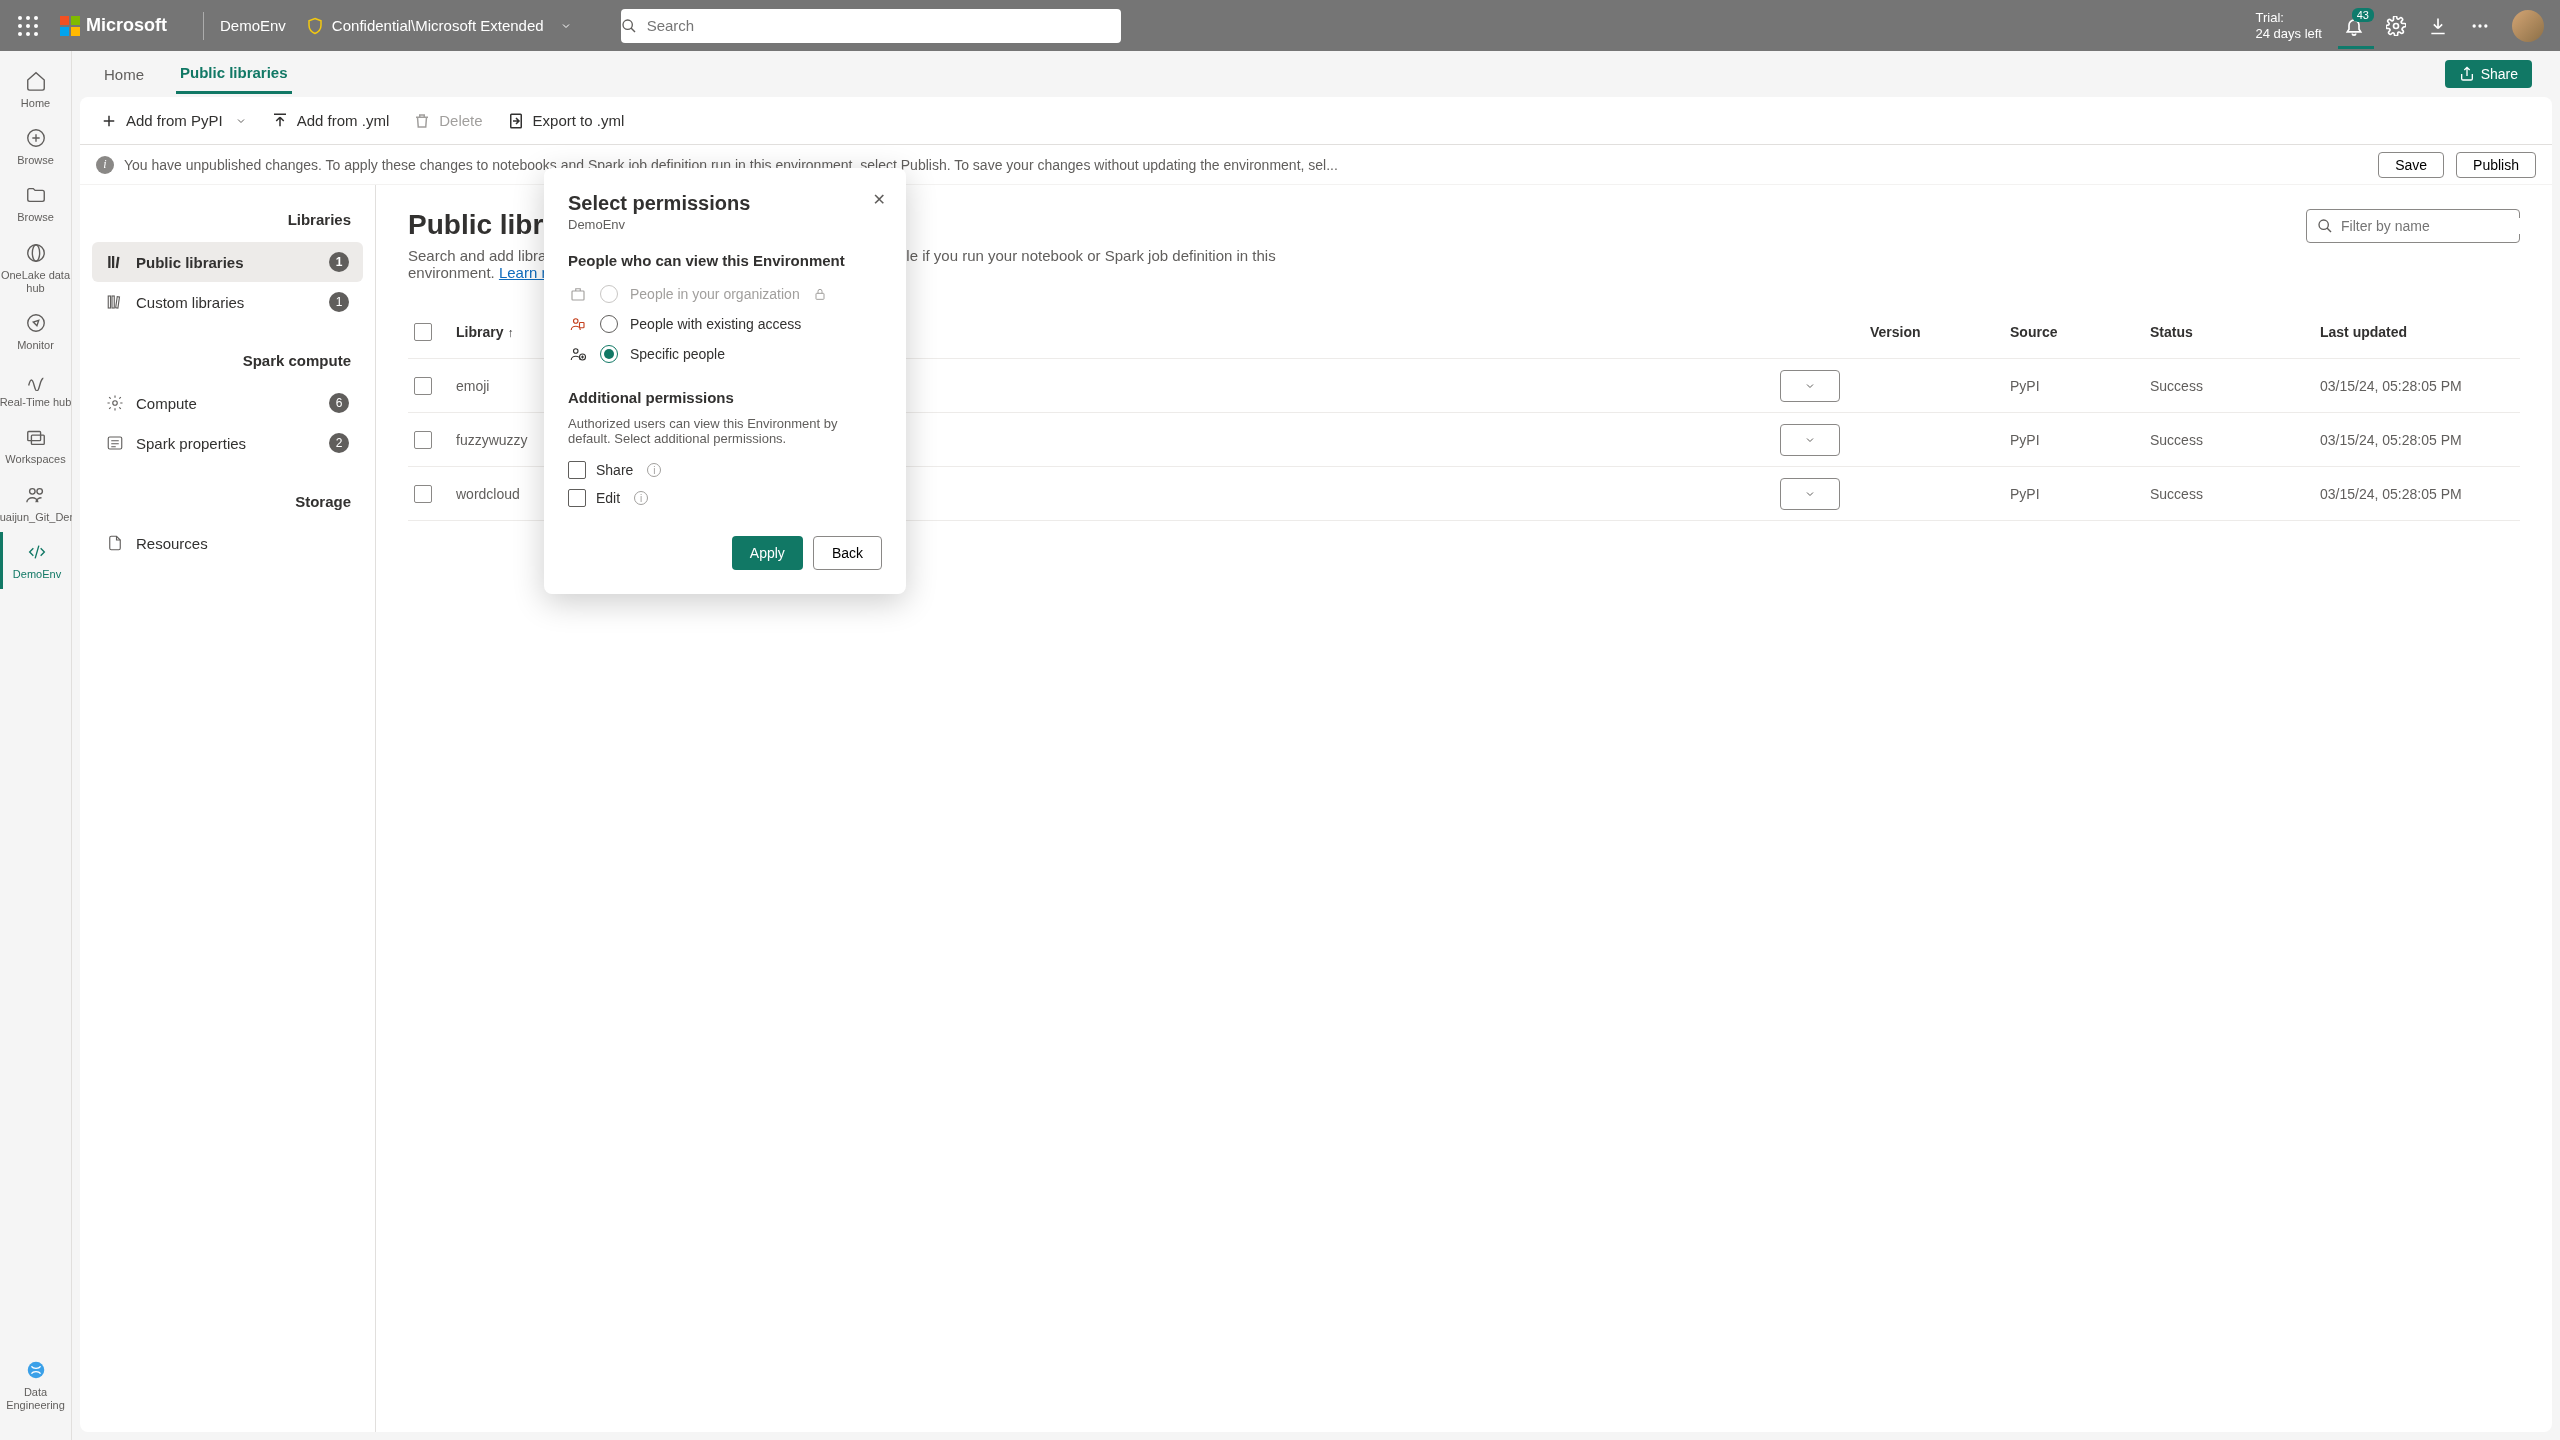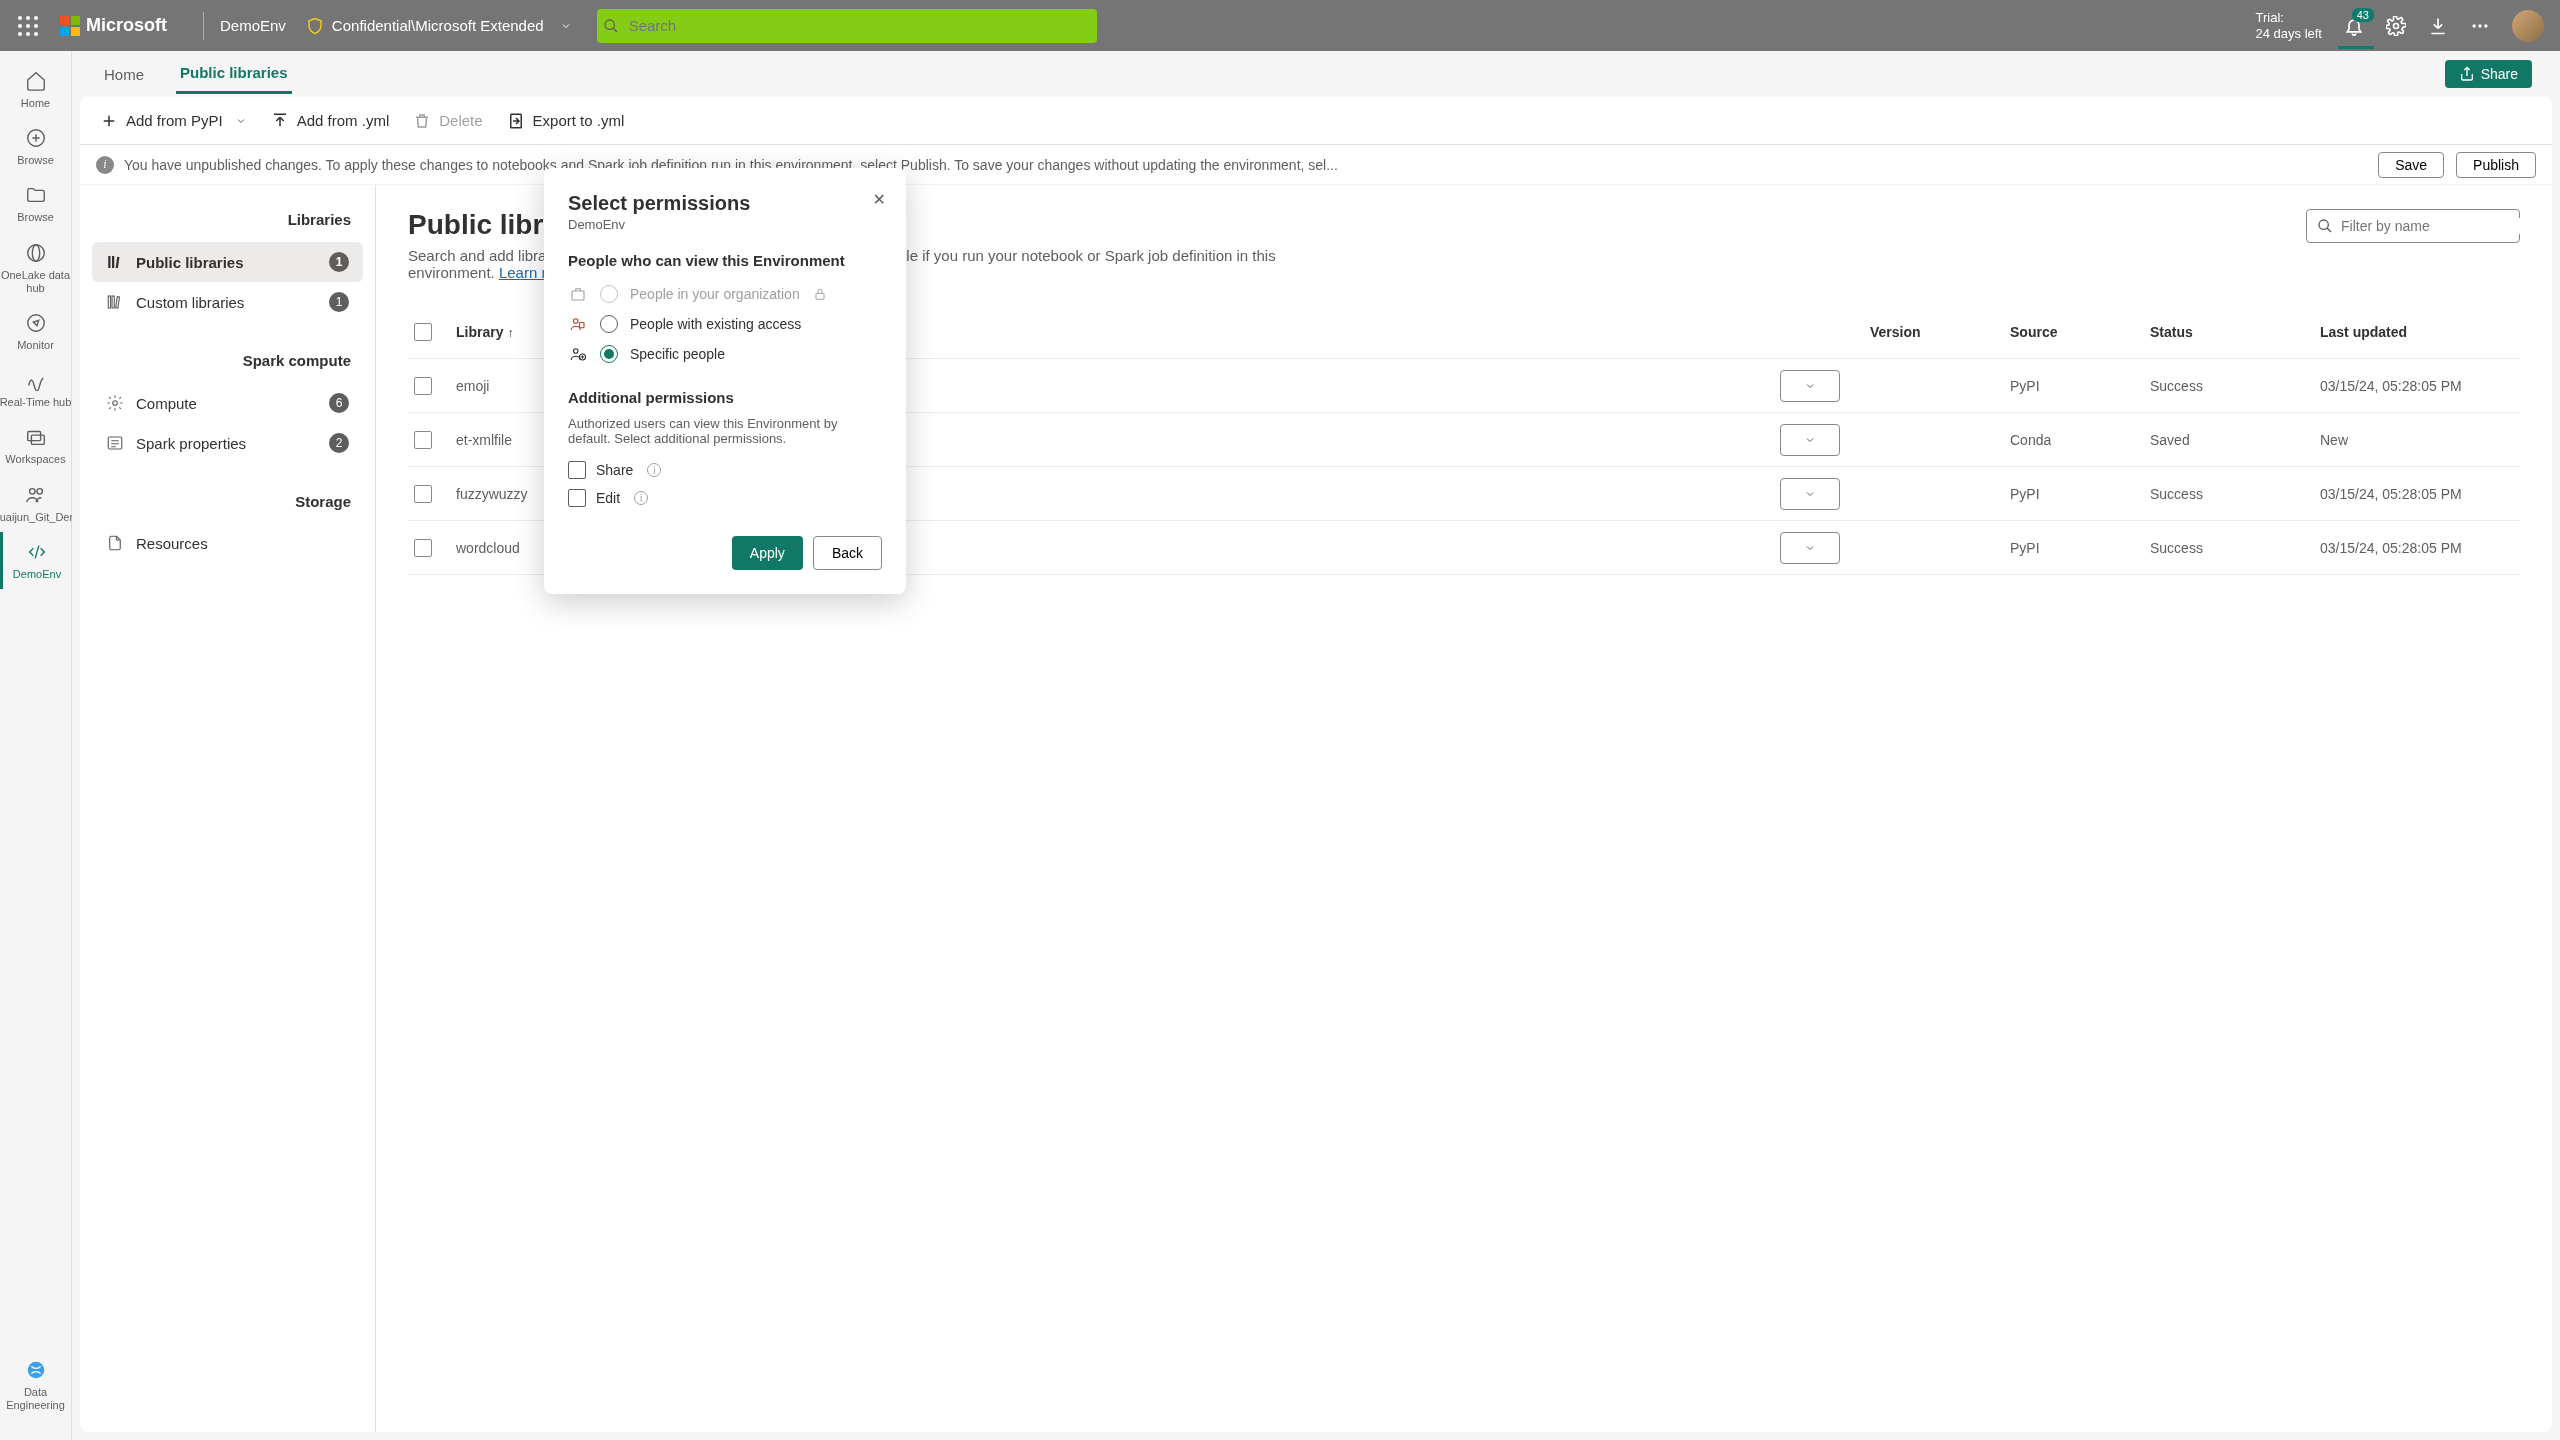--- a/index.html
+++ b/index.html
@@ -9,21 +9,21 @@
 .topbar { height: 51px; background: #757575; display: flex; align-items: center; padding: 0 16px; color: #fff; }
 .waffle { width: 24px; height: 24px; margin-right: 20px; cursor: pointer; }
 .ms-logo { display: flex; align-items: center; gap: 6px; margin-right: 20px; }
 .ms-logo-squares { width: 20px; height: 20px; display: grid; grid-template: 1fr 1fr / 1fr 1fr; gap: 2px; }
 .ms-logo-squares span:nth-child(1){background:#f25022}.ms-logo-squares span:nth-child(2){background:#7fba00}.ms-logo-squares span:nth-child(3){background:#00a4ef}.ms-logo-squares span:nth-child(4){background:#ffb900}
 .ms-logo-text { font-size: 18px; font-weight: 600; }
 .divider-v { width: 1px; height: 28px; background: rgba(255,255,255,.4); margin: 0 16px; }
 .env-name { font-size: 15px; margin-right: 20px; }
 .shield-badge { display: flex; align-items: center; gap: 8px; font-size: 15px; }
 .chevron-down { margin-left: 8px; }
-.searchbar { flex: 0 0 500px; margin-left: 25px; height: 34px; background: #84cc16; border-radius: 4px; display: flex; align-items: center; padding: 0 6px; color: #605e5c; }
+.searchbar { flex: 0 0 500px; margin-left: 49px; height: 34px; background: #ffffff; border-radius: 4px; display: flex; align-items: center; padding: 0 0; color: #605e5c; }
 .searchbar input { border: none; outline: none; flex: 1; font-size: 15px; margin-left: 10px; background: transparent; }
 .topbar-right { margin-left: auto; display: flex; align-items: center; gap: 22px; }
 .trial { font-size: 13px; line-height: 1.2; }
 .bell-wrap { position: relative; }
 .bell-badge { position: absolute; top: -8px; right: -10px; background: #0f7b6c; color: #fff; font-size: 11px; padding: 1px 5px; border-radius: 6px; }
 .notif-underline { position: absolute; bottom: -13px; left: -6px; right: -10px; height: 3px; background: #0f7b6c; }
 .avatar { width: 32px; height: 32px; border-radius: 50%; background: linear-gradient(135deg,#d4a574,#8b6f47); }
 
 
 .leftrail { position: absolute; top: 51px; left: 0; width: 72px; bottom: 0; background: #f5f5f5; border-right: 1px solid #e1dfdd; display: flex; flex-direction: column; align-items: center; padding-top: 10px; }
@@ -447,36 +447,20 @@
                 </div>
               </div>
             <div>PyPI</div>
             <div>Success</div>
             <div>03/15/24, 05:28:05 PM</div>
           </div>
           <div class="grid-row">
             <div>
                 <div class="chk"></div>
               </div>
-            <div>et-xmlfile</div>
-            <div>
-                <div class="ver-select">
-                  <svg width="12" height="12" viewBox="0 0 24 24" fill="none" stroke="#605e5c" stroke-width="2">
-                    <path d="M6 9l6 6 6-6"></path>
-                  </svg>
-                </div>
-              </div>
-            <div>Conda</div>
-            <div>Saved</div>
-            <div>New</div>
-          </div>
-          <div class="grid-row">
-            <div>
-                <div class="chk"></div>
-              </div>
             <div>fuzzywuzzy</div>
             <div>
                 <div class="ver-select">
                   <svg width="12" height="12" viewBox="0 0 24 24" fill="none" stroke="#605e5c" stroke-width="2">
                     <path d="M6 9l6 6 6-6"></path>
                   </svg>
                 </div>
               </div>
             <div>PyPI</div>
             <div>Success</div>

